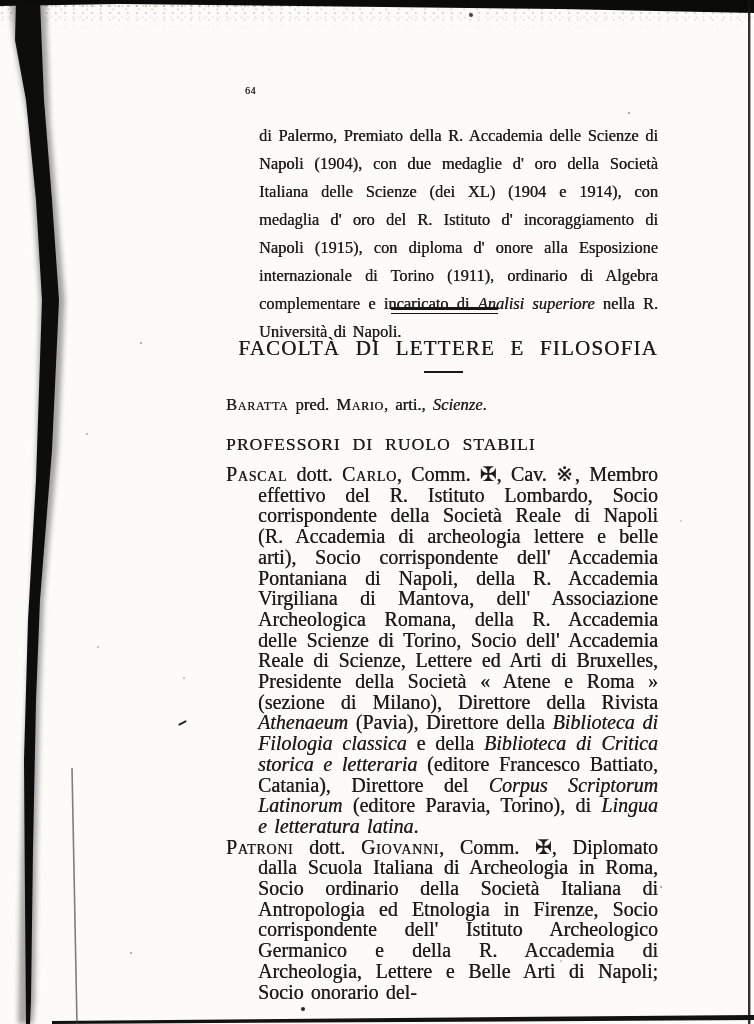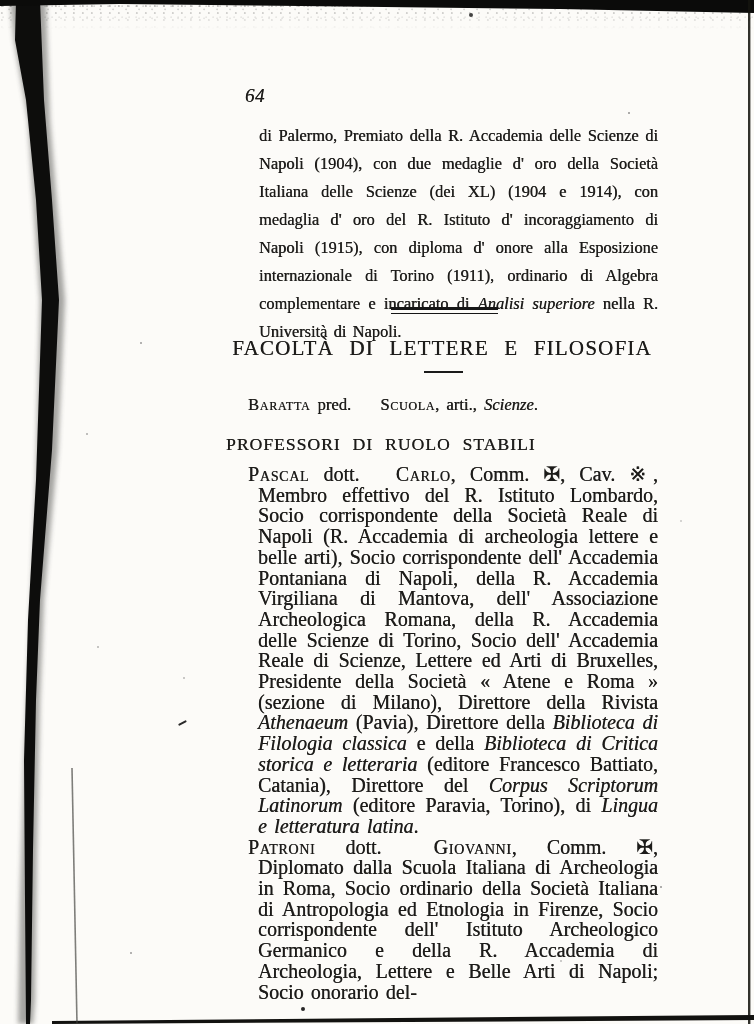--- a/index.html
+++ b/index.html
@@ -38,34 +38,34 @@
       680px 520px 0 0 rgba(100,100,100,.35),
       420px 620px 0 0 rgba(110,110,110,.3);
   }
   .fleck{
     position:absolute;left:178px;top:722px;width:9px;height:2.2px;z-index:2;
     background:#2a2a2a;transform:rotate(-28deg);border-radius:2px;
   }
   .serif-text{ text-shadow:0.35px 0 0 rgba(28,27,25,.85); }
   .pagenum{
     position:absolute;left:245px;top:85px;
-    font-size:19px;letter-spacing:.5px;z-index:1;font-style:italic;
+    font-size:10px;letter-spacing:.5px;z-index:1;
   }
   .intro{
     position:absolute;left:259px;top:122px;width:399px;margin:0;
     font-size:16.4px;line-height:28px;text-align:justify;word-spacing:2.2px;z-index:1;
   }
   .double-rule{
     position:absolute;left:391px;top:307px;width:107px;height:3.4px;z-index:1;
     border-top:3px solid #161616;border-bottom:1.7px solid #161616;
   }
   .fac-title{
     position:absolute;left:226px;top:336px;width:432px;margin:0;z-index:1;
     font-size:21px;font-weight:normal;letter-spacing:1.2px;word-spacing:9px;
-    text-align:center;white-space:nowrap;
+    text-align:right;white-space:nowrap;
   }
   .short-rule{
     position:absolute;left:424px;top:371px;width:39px;height:0;z-index:1;
     border-top:2.6px solid #1a1a1a;
   }
   .preside{
     position:absolute;left:226px;top:395px;margin:0;z-index:1;
     font-size:16.6px;word-spacing:3px;
   }
   .roster-title{
@@ -74,21 +74,21 @@
     white-space:nowrap;
   }
   .entries{
     position:absolute;left:226px;top:464px;width:432px;z-index:1;
     font-size:20px;line-height:20.7px;
   }
   .entry{
     margin:0;padding-left:32px;text-indent:-32px;
     text-align:justify;word-spacing:2.2px;
   }
-  .sc{font-variant:small-caps;letter-spacing:.7px;margin-left:22px;}
+  .sc{font-variant:small-caps;letter-spacing:.7px;}
   .it{font-style:italic;}
 </style>
 </head>
 <body>
 
 <div class="page">
 
   <svg class="artifacts" width="754" height="1024" viewBox="0 0 754 1024" aria-hidden="true">
     <defs>
       <filter id="soft" x="-30%" y="-5%" width="160%" height="110%">
@@ -110,21 +110,21 @@
   <div class="pagenum serif-text">64</div>
 
   <p class="intro serif-text"><span>di Palermo, Premiato della R. Accademia delle Scienze di Napoli (1904), con due medaglie d' oro della Società Italiana delle Scienze (dei XL) (1904 e 1914), con medaglia d' oro del R. Istituto d' incoraggiamento di Napoli (1915), con diploma d' onore alla Esposizione internazionale di Torino (1911), ordinario di Algebra complementare e incaricato di </span><span class="it">Analisi superiore</span><span> nella R. Università di Napoli.</span></p>
 
   <div class="double-rule"></div>
 
   <h1 class="fac-title serif-text">FACOLTÀ DI LETTERE E FILOSOFIA</h1>
 
   <div class="short-rule"></div>
 
-  <p class="preside serif-text"><span class="sc">Baratta</span><span> pred. </span><span class="sc">Scuola</span><span>, arti., </span><span class="it">Scienze</span><span>.</span></p>
+  <p class="preside serif-text"><span class="sc">Baratta</span><span> pred. </span><span class="sc">Mario</span><span>, arti., </span><span class="it">Scienze</span><span>.</span></p>
 
   <h2 class="roster-title serif-text">PROFESSORI DI RUOLO STABILI</h2>
 
   <div class="entries serif-text">
     <p class="entry"><span class="sc">Pascal</span><span> dott. </span><span class="sc">Carlo</span><span>, Comm. ✠, Cav. ※, Membro effettivo del R. Istituto Lombardo, Socio corrispondente della Società Reale di Napoli (R. Accademia di archeologia lettere e belle arti), Socio corrispondente dell' Accademia Pontaniana di Napoli, della R. Accademia Virgiliana di Mantova, dell' Associazione Archeologica Romana, della R. Accademia delle Scienze di Torino, Socio dell' Accademia Reale di Scienze, Lettere ed Arti di Bruxelles, Presidente della Società « Atene e Roma » (sezione di Milano), Direttore della Rivista </span><span class="it">Athenaeum</span><span> (Pavia), Direttore della </span><span class="it">Biblioteca di Filologia classica</span><span> e della </span><span class="it">Biblioteca di Critica storica e letteraria</span><span> (editore Francesco Battiato, Catania), Direttore del </span><span class="it">Corpus Scriptorum Latinorum</span><span> (editore Paravia, Torino), di </span><span class="it">Lingua e letteratura latina</span><span>.</span></p>
     <p class="entry"><span class="sc">Patroni</span><span> dott. </span><span class="sc">Giovanni</span><span>, Comm. ✠, Diplomato dalla Scuola Italiana di Archeologia in Roma, Socio ordinario della Società Italiana di Antropologia ed Etnologia in Firenze, Socio corrispondente dell' Istituto Archeologico Germanico e della R. Accademia di Archeologia, Lettere e Belle Arti di Napoli; Socio onorario del-</span></p>
   </div>
 
 </div>
 

